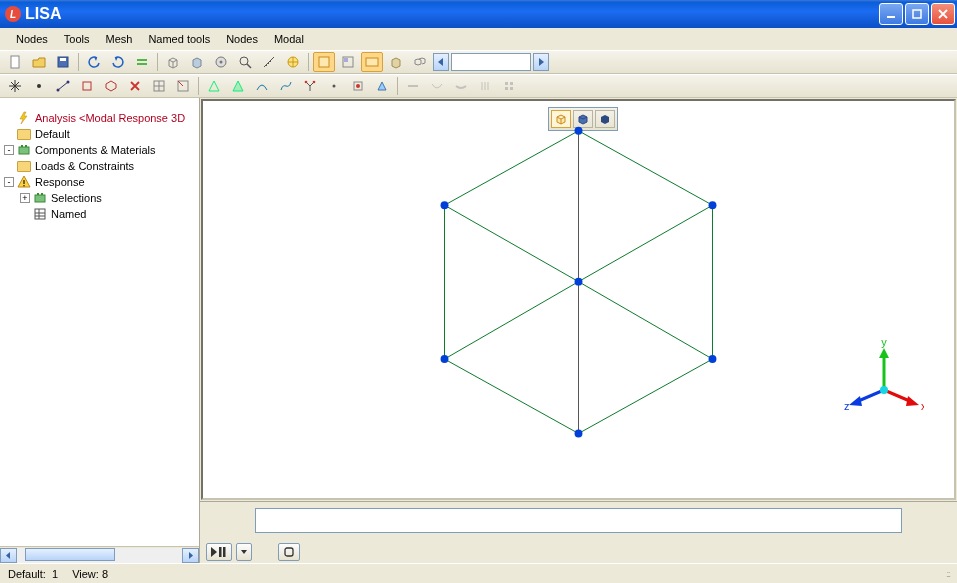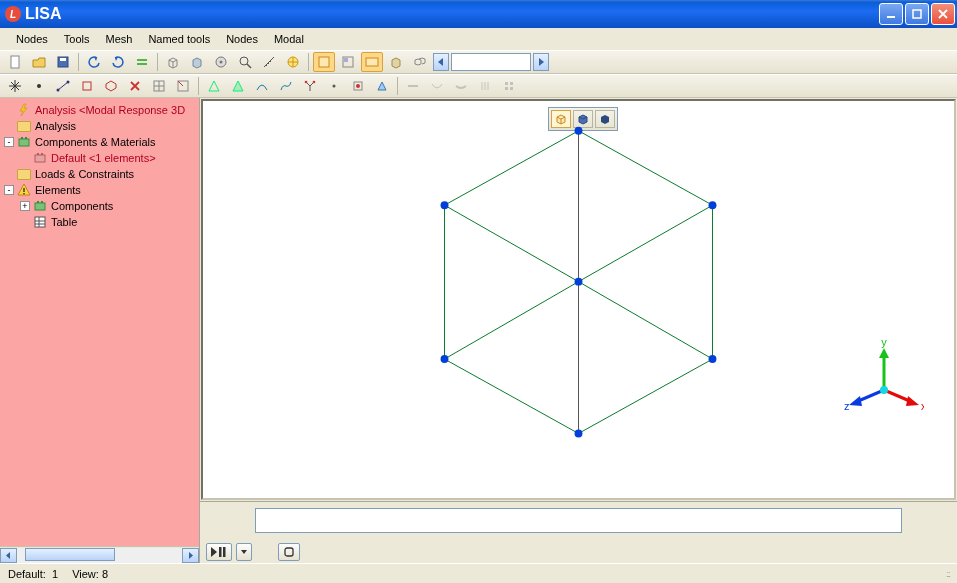--- a/index.html
+++ b/index.html
@@ -23,21 +23,21 @@
   .tbtn { width: 22px; height: 20px; display: flex; align-items: center; justify-content: center; border: 1px solid transparent; border-radius: 2px; }
   .tsep { width:1px; height:18px; background:#b8b4a2; margin:0 2px; }
   .tinput { width: 80px; height: 18px; border: 1px solid #7f9db9; background:#fff; }
   .arrowbtn { width:16px; height:18px; border:1px solid #7f9db9; background: linear-gradient(to bottom,#e5f0ff,#b9d4f9); display:flex; align-items:center; justify-content:center; }
 
   
   .workspace { flex: 1; display: flex; overflow:hidden; }
 
   
   .treewrap { width: 200px; display:flex; flex-direction:column; border-right:1px solid #aca899; }
-  .tree { flex:1; background:#fca5a5; padding: 4px 2px; overflow:hidden; }
+  .tree { flex:1; background:#ffffff; padding: 12px 2px; overflow:hidden; }
   .tree ul { list-style:none; }
   .tree li { padding: 1px 0 1px 0; white-space:nowrap; display:flex; align-items:center; }
   .tree .indent0 { padding-left: 2px; }
   .tree .indent1 { padding-left: 18px; }
   .treeicon { width:16px; height:14px; margin-right:3px; display:inline-flex; align-items:center; justify-content:center; }
   .expander { width:10px; height:10px; border:1px solid #919191; background:#fff; color:#000; font-size:9px; line-height:8px; text-align:center; margin-right:2px; }
   .folder { width:14px; height:11px; background:#f6d679; border:1px solid #c7a23d; border-radius:1px; }
   .red { color:#b00020; }
   .hscroll { height:17px; background:#ece9d8; display:flex; align-items:center; border-top:1px solid #c7c3b1; }
   .hscroll .arrow { width:17px; height:15px; background:linear-gradient(to bottom,#e5f0ff,#b9d4f9); border:1px solid #7f9db9; display:flex; align-items:center; justify-content:center; }
@@ -355,84 +355,73 @@
                 <path d="M7 1L3 8h3l-2 5 6-8H7l2-4z" fill="#f3c613" stroke="#b88a1e" stroke-width="0.5"></path>
               </svg>
             </span>
             <span class="red">Analysis &lt;Modal Response 3D</span>
           </li>
           <li class="indent0">
             <span style="display: inline-block; width: 12px;"></span>
             <span class="treeicon">
               <div class="folder"></div>
             </span>
-            <span>Analysis</span>
+            <span>Default</span>
           </li>
           <li class="indent0">
             <span class="expander">-</span>
             <span class="treeicon">
               <svg width="14" height="14">
                 <rect x="2" y="4" width="10" height="7" fill="#7ac27a" stroke="#3a8a3a"></rect>
                 <rect x="4" y="2" width="2" height="2" fill="#3a8a3a"></rect>
                 <rect x="8" y="2" width="2" height="2" fill="#3a8a3a"></rect>
               </svg>
             </span>
             <span>Components &amp; Materials</span>
           </li>
-          <li class="indent1">
-            <span style="display: inline-block; width: 12px;"></span>
-            <span class="treeicon">
-              <svg width="14" height="14">
-                <rect x="2" y="4" width="10" height="7" fill="#e7a3a3" stroke="#b85a5a"></rect>
-                <rect x="4" y="2" width="2" height="2" fill="#b85a5a"></rect>
-                <rect x="8" y="2" width="2" height="2" fill="#b85a5a"></rect>
-              </svg>
-            </span>
-            <span class="red">Default &lt;1 elements&gt;</span>
-          </li>
           <li class="indent0">
             <span style="display: inline-block; width: 12px;"></span>
             <span class="treeicon">
               <div class="folder"></div>
             </span>
             <span>Loads &amp; Constraints</span>
           </li>
           <li class="indent0">
             <span class="expander">-</span>
             <span class="treeicon">
               <svg width="14" height="14">
                 <path d="M7 1l6 11H1z" fill="#ffd23a" stroke="#b88a1e"></path>
                 <rect x="6.3" y="5" width="1.4" height="4" fill="#333"></rect>
                 <rect x="6.3" y="10" width="1.4" height="1.4" fill="#333"></rect>
               </svg>
             </span>
-            <span>Elements</span>
+            <span>Response</span>
           </li>
           <li class="indent1">
             <span class="expander">+</span>
             <span class="treeicon">
               <svg width="14" height="14">
                 <rect x="2" y="4" width="10" height="7" fill="#7ac27a" stroke="#3a8a3a"></rect>
                 <rect x="4" y="2" width="2" height="2" fill="#3a8a3a"></rect>
                 <rect x="8" y="2" width="2" height="2" fill="#3a8a3a"></rect>
               </svg>
             </span>
-            <span>Components</span>
+            <span>Selections</span>
           </li>
           <li class="indent1">
             <span style="display: inline-block; width: 12px;"></span>
             <span class="treeicon">
               <svg width="14" height="14">
                 <rect x="2" y="2" width="10" height="10" fill="#fff" stroke="#555"></rect>
                 <line x1="2" y1="6" x2="12" y2="6" stroke="#555"></line>
                 <line x1="2" y1="9" x2="12" y2="9" stroke="#555"></line>
                 <line x1="6" y1="2" x2="6" y2="12" stroke="#555"></line>
               </svg>
             </span>
-            <span>Table</span>
+            <span>Named</span>
           </li>
         </ul>
     </div>
     <div class="hscroll">
       <div class="arrow">
           <svg width="7" height="7">
             <path d="M5 0L1 3.5 5 7z" fill="#3764a0"></path>
           </svg>
         </div>
       <div class="track">

